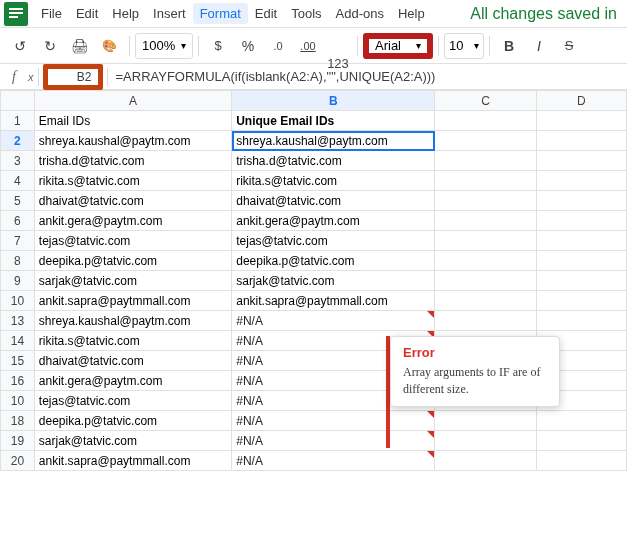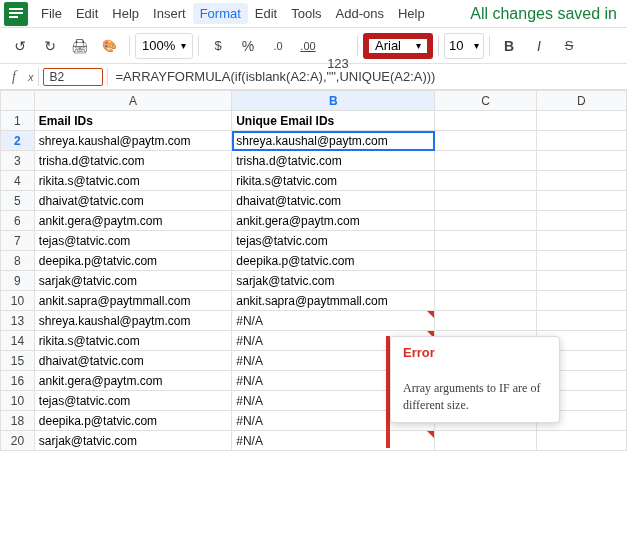--- a/index.html
+++ b/index.html
@@ -87,26 +87,26 @@
       gap: 4px;
     }
     .formula-icon {
       color: #5f6368;
       font-size: 13px;
       font-style: italic;
       width: 20px;
       text-align: center;
     }
     .formula-cell-ref {
-      border: 1px solid #c2410c;
+      border: 5px solid #c2410c;
       border-radius: 2px;
       padding: 1px 6px;
       font-size: 12px;
       width: 60px;
-      text-align: left;
+      text-align: right;
       color: #3c4043;
     }
     .formula-separator { width: 1px; height: 18px; background: #dadce0; }
     .formula-content {
       flex: 1;
       font-size: 13px;
       color: #3c4043;
       padding: 1px 4px;
     }
 
@@ -153,21 +153,21 @@
       box-shadow: 0 2px 8px rgba(0,0,0,0.2);
       border-radius: 4px;
       padding: 8px 12px;
       font-size: 12px;
       width: 170px;
       z-index: 10;
     }
     .error-tooltip-title {
       color: #d93025;
       font-weight: bold;
-      margin-bottom: 20px;
+      margin-bottom: 4px;
       font-size: 13px;
     }
     .error-tooltip-body {
       color: #3c4043;
       line-height: 1.4;
       font-family: Liberation Serif, serif;
     }
     .error-bar {
       width: 4px;
       background: #d93025;
@@ -274,21 +274,21 @@
         <th class="col-header"></th>
         <th class="col-header">A</th>
         <th class="col-header col-b-header-active">B</th>
         <th class="col-header">C</th>
         <th class="col-header">D</th>
       </tr>
     </thead>
     <tbody id="spreadsheet-body">
     <tr>
           <th class="row-header">1</th>
-          <td style="font-weight: bold;">Email IDs</td>
+          <td style="font-weight: normal;">Email IDs</td>
           <td style="position: relative; font-weight: bold;">Unique Email IDs</td>
           <td></td>
           <td></td>
         </tr>
         <tr>
           <th class="row-header active-row">2</th>
           <td>shreya.kaushal@paytm.com</td>
           <td style="position: relative; outline: rgb(26, 115, 232) solid 2px; outline-offset: -2px; background-color: rgba(232, 240, 254, 0.133);">shreya.kaushal@paytm.com</td>
           <td></td>
           <td></td>
@@ -385,22 +385,29 @@
           <td></td>
         </tr>
         <tr>
           <th class="row-header">18</th>
           <td>deepika.p@tatvic.com</td>
           <td style="position: relative; color: rgb(32, 33, 36);"><span style="position: absolute; top: 0px; right: 0px; width: 0px; height: 0px; border-style: solid; border-width: 0px 7px 7px 0px; border-color: transparent rgb(217, 48, 37) transparent transparent;"></span><span>#N/A</span></td>
           <td></td>
           <td></td>
         </tr>
         <tr>
+          <th class="row-header">19</th>
+          <td>sarjak@tatvic.com</td>
+          <td style="position: relative; color: rgb(32, 33, 36);"><span style="position: absolute; top: 0px; right: 0px; width: 0px; height: 0px; border-style: solid; border-width: 0px 7px 7px 0px; border-color: transparent rgb(217, 48, 37) transparent transparent;"></span><span>#N/A</span></td>
+          <td></td>
+          <td></td>
+        </tr>
+        <tr>
           <th class="row-header">20</th>
-          <td>sarjak@tatvic.com</td>
+          <td>ankit.sapra@paytmmall.com</td>
           <td style="position: relative; color: rgb(32, 33, 36);"><span style="position: absolute; top: 0px; right: 0px; width: 0px; height: 0px; border-style: solid; border-width: 0px 7px 7px 0px; border-color: transparent rgb(217, 48, 37) transparent transparent;"></span><span>#N/A</span></td>
           <td></td>
           <td></td>
         </tr>
       </tbody>
   </table>
 
   <div class="error-tooltip" style="top: 246px; left: 390px;">
     <div class="error-tooltip-title">Error</div>
     <div class="error-tooltip-body">Array arguments to IF are of different size.</div>

